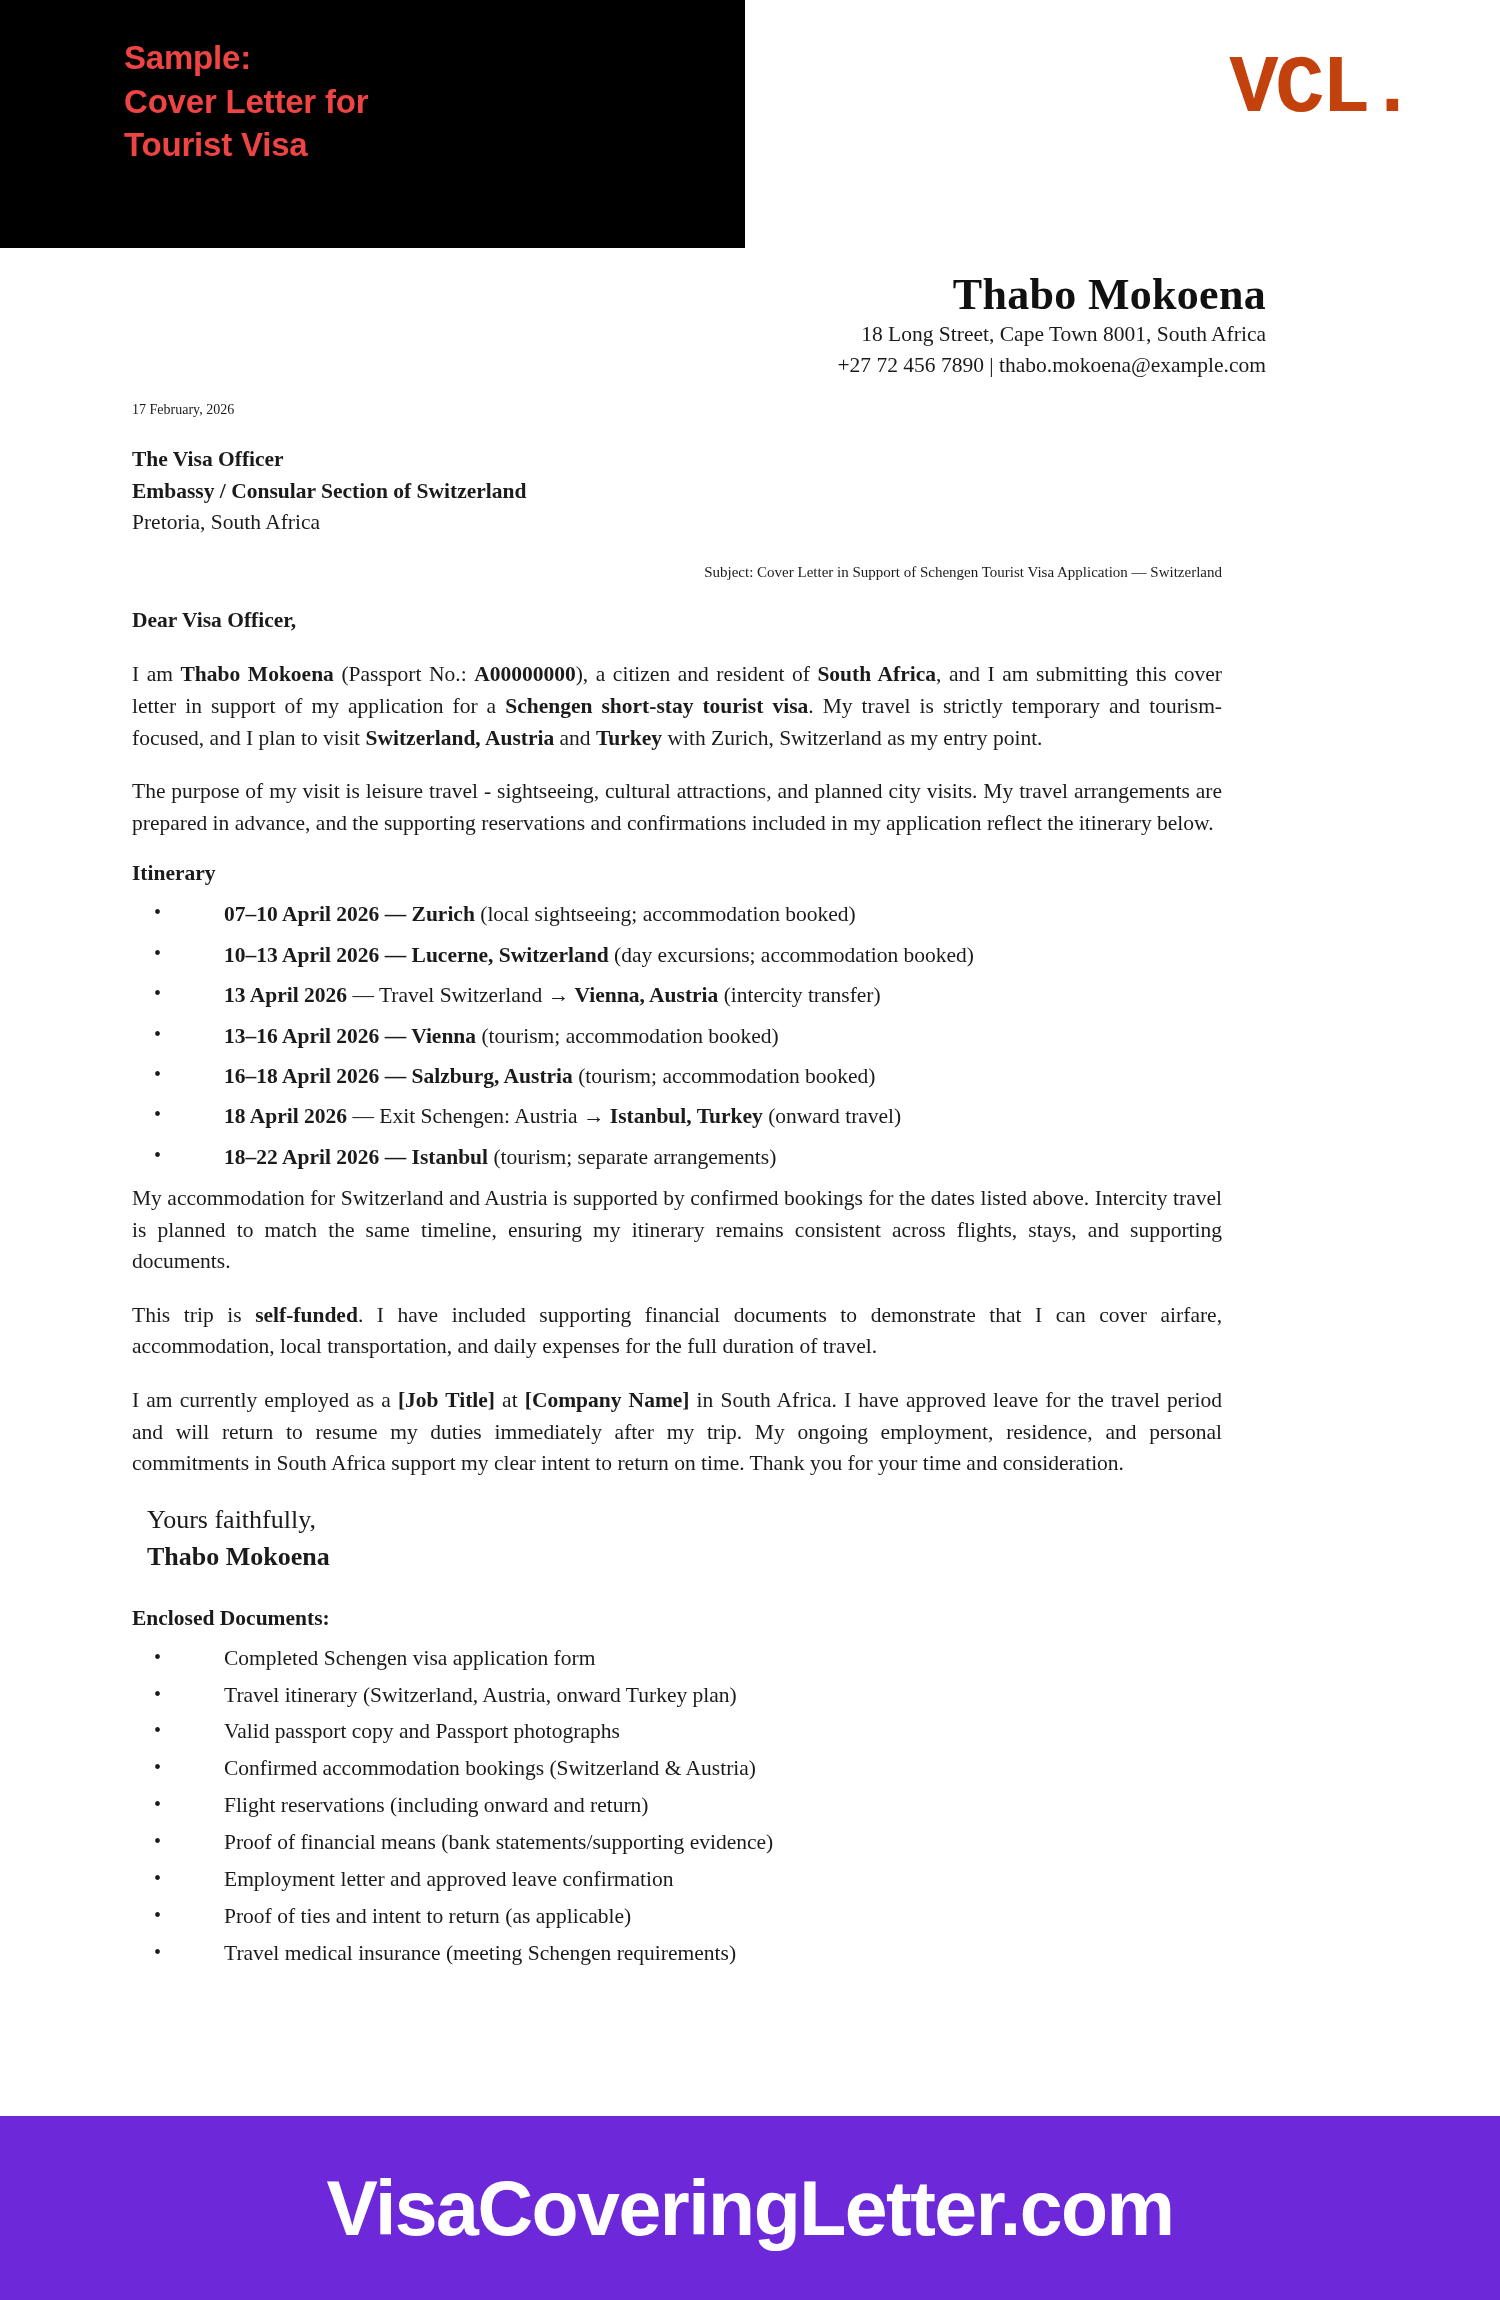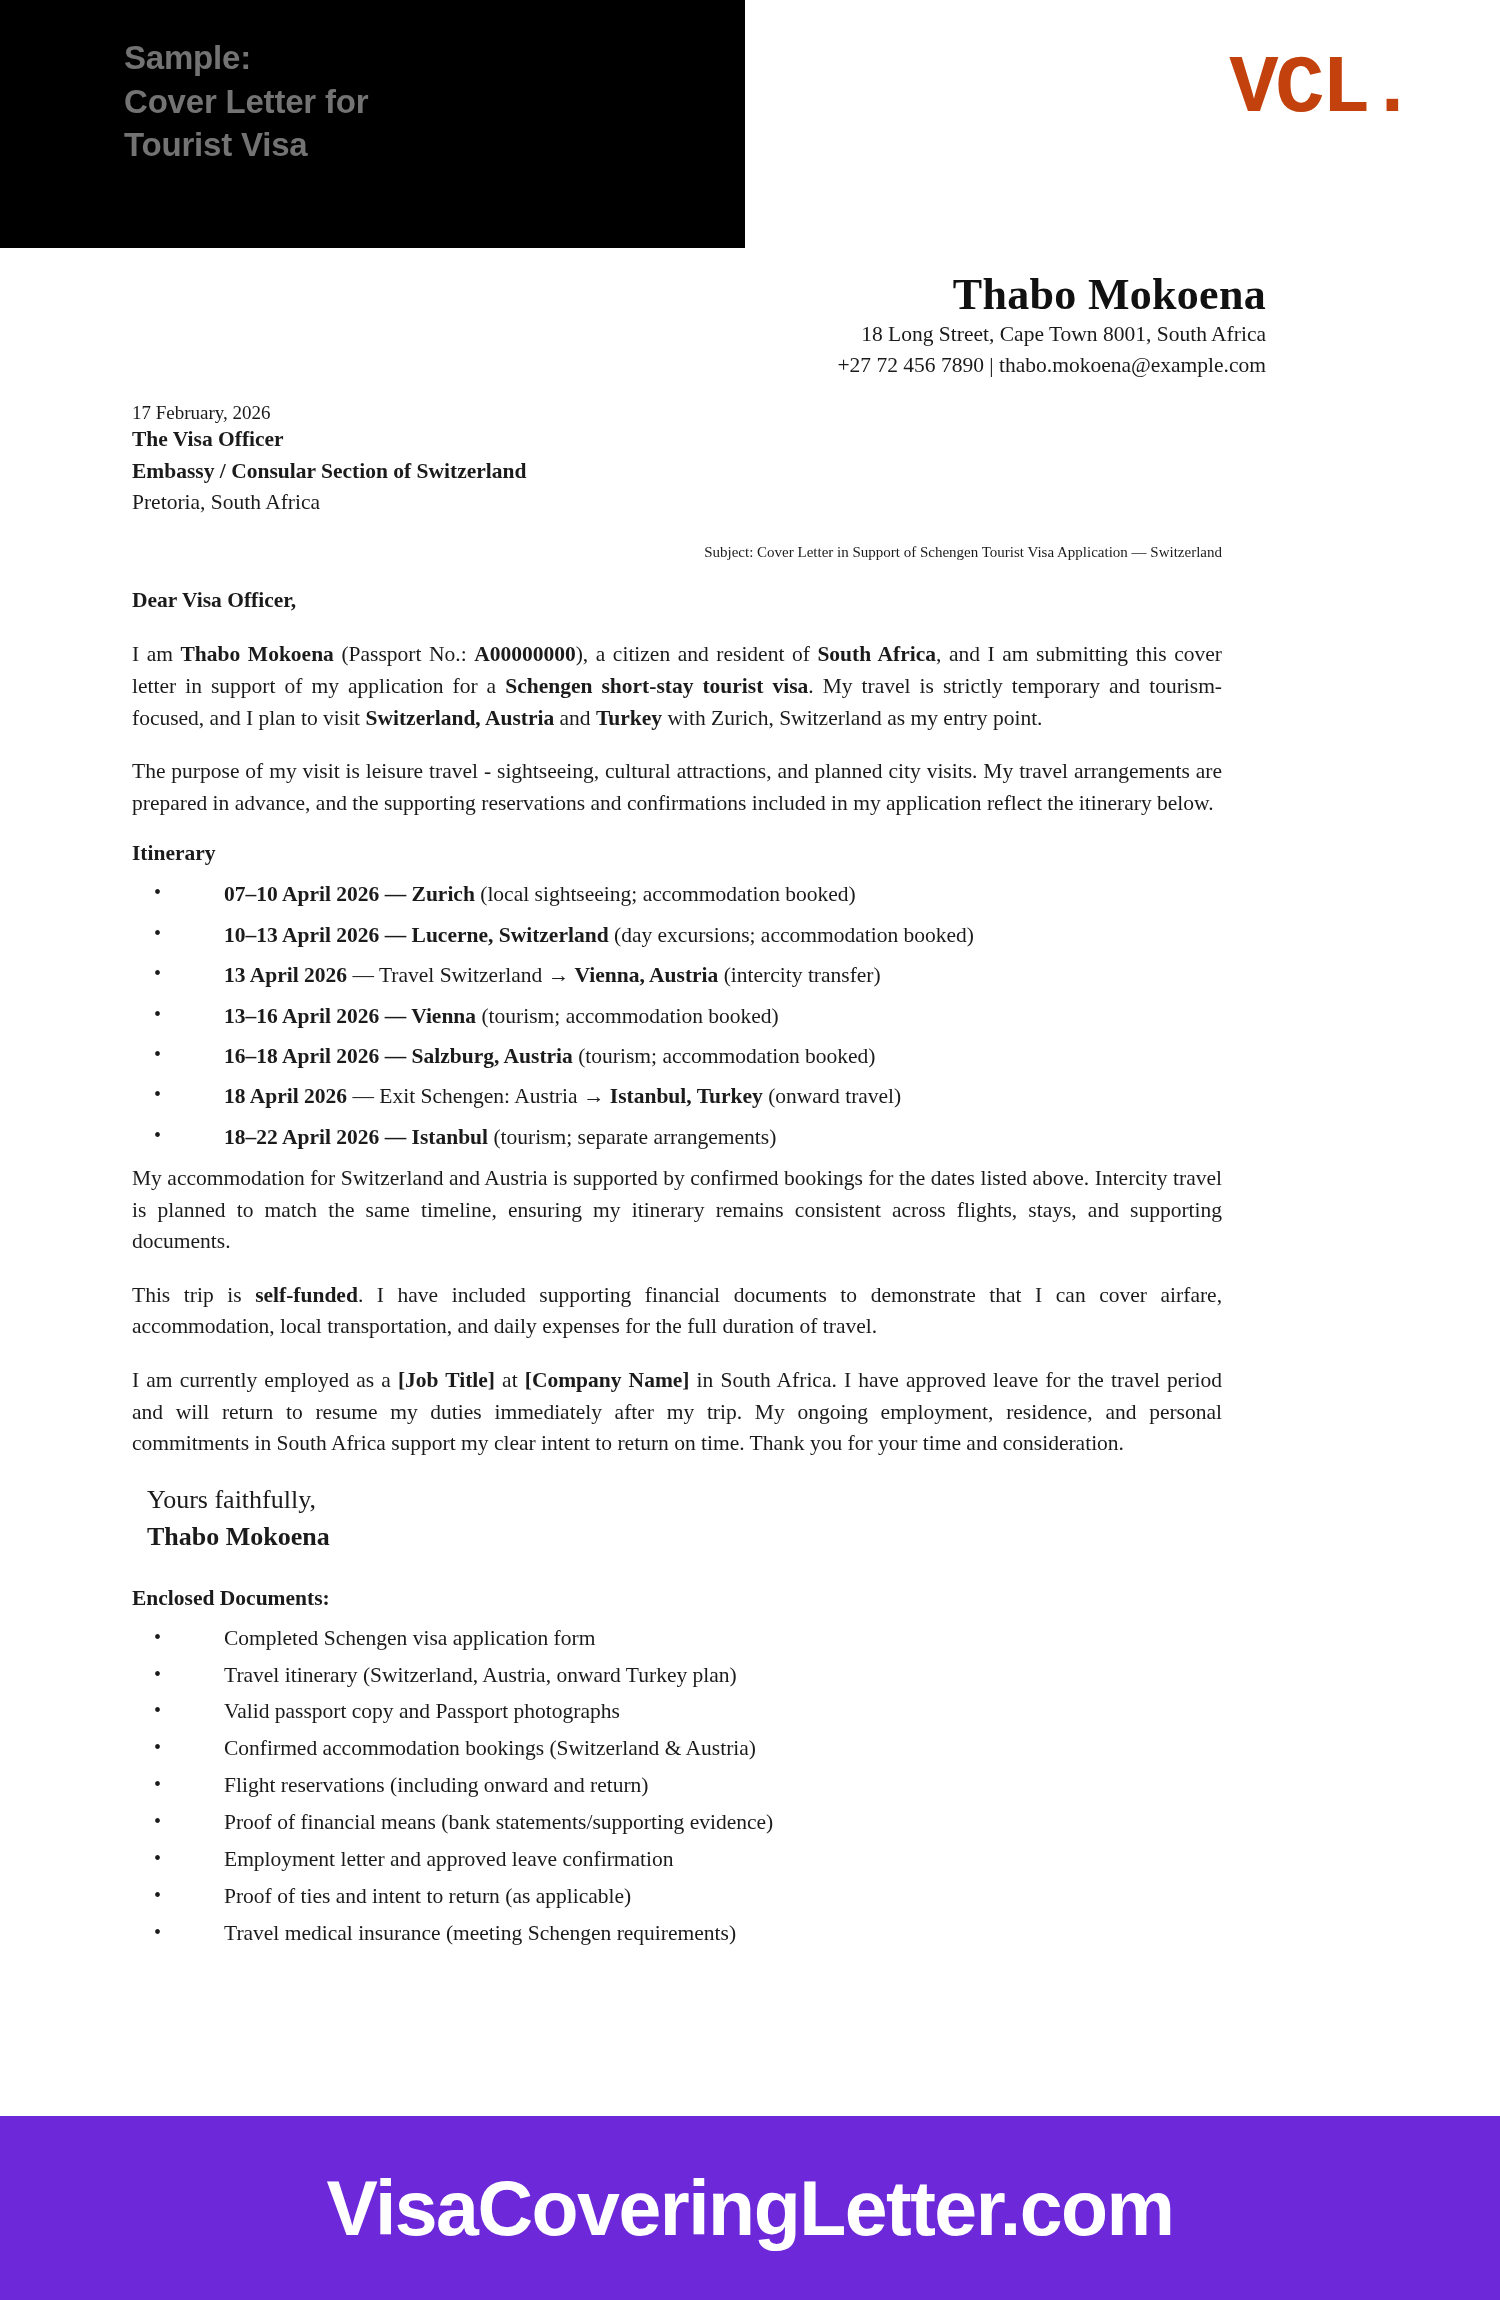--- a/index.html
+++ b/index.html
@@ -19,21 +19,21 @@
     position: absolute;
     top: 0; left: 0;
     width: 745px;
     height: 248px;
     background: #000000;
   }
   .top-banner-text {
     position: absolute;
     left: 124px;
     top: 36px;
-    color: #737373;
+    color: #ef4444;
     font-family: "Liberation Sans", "DejaVu Sans", sans-serif;
     font-weight: bold;
     font-size: 33px;
     line-height: 1.32;
     letter-spacing: -0.2px;
     white-space: pre-line;
   }
 
   .brand-logo {
     position: absolute;
@@ -76,21 +76,22 @@
     color: #1a1a1a;
   }
 
   .body-area {
     margin-left: 132px;
     margin-right: 130px;
     margin-top: 22px;
   }
 
   .date-line {
-    font-size: 19px;
+    font-size: 14px;
+    margin-bottom: 26px;
     font-family: Liberation Serif, serif;
   }
 
   .recipient { margin-bottom: 26px; }
   .recipient div { font-size: 21.5px; line-height: 1.46; }
   .recipient .b { font-weight: bold; }
 
   .subject {
     font-size: 15px;
     font-weight: normal;

